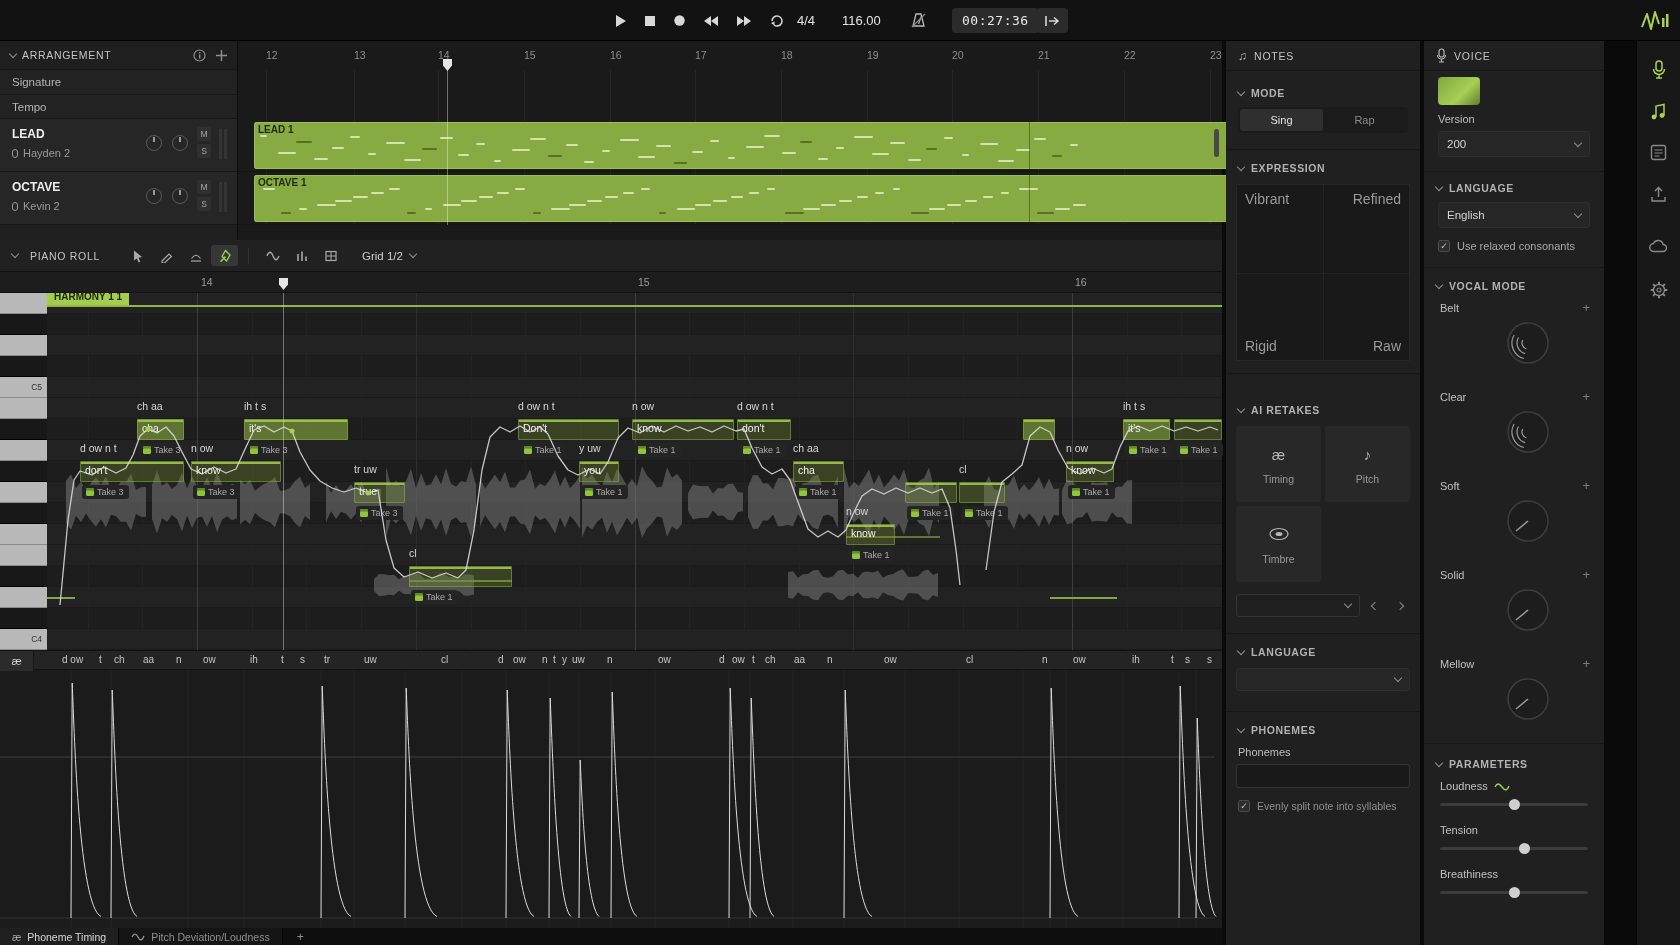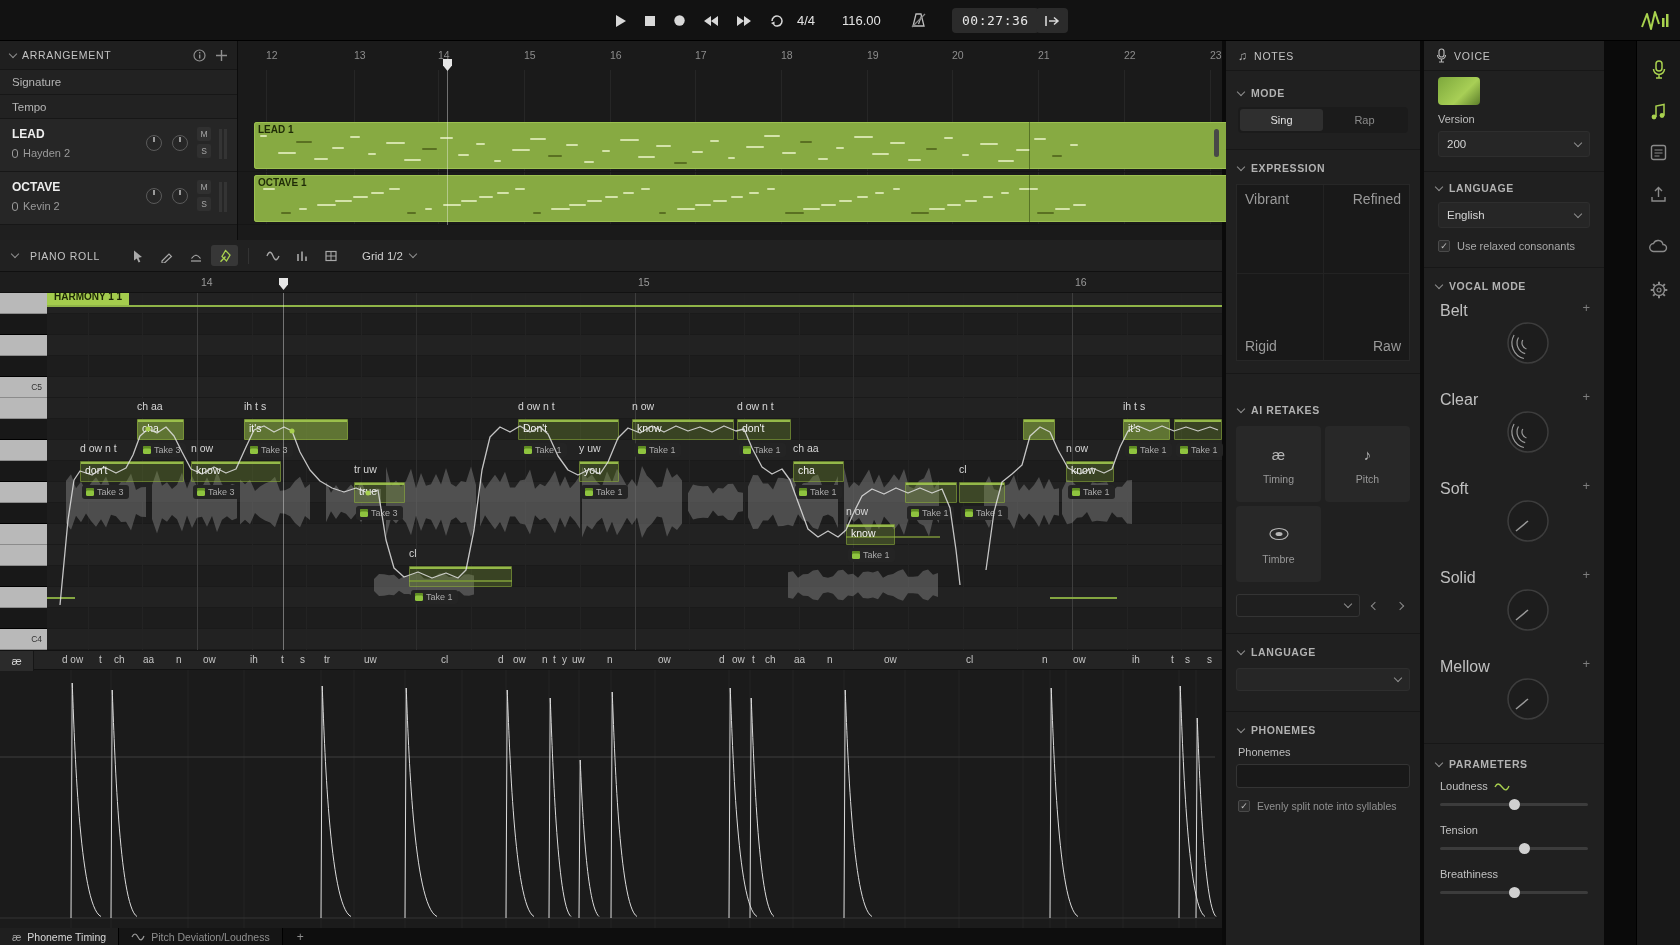--- a/index.html
+++ b/index.html
@@ -112,21 +112,21 @@
 .arrow-btn{width:20px;height:20px;display:flex;align-items:center;justify-content:center;background:none;border:none;cursor:pointer}
 .chev-l{width:6px;height:6px;border-left:1.4px solid #8a8a8a;border-bottom:1.4px solid #8a8a8a;transform:rotate(45deg)}
 .chev-r{width:6px;height:6px;border-right:1.4px solid #8a8a8a;border-top:1.4px solid #8a8a8a;transform:rotate(45deg)}
 .lbl{font-size:11px;color:#bdbdbd;padding:0 12px}
 .txt-input{height:24px;background:#191919;border:1px solid #343434;border-radius:3px;margin:6px 10px 0;width:174px;color:#ddd;padding:0 7px;font-size:11px}
 .chk-row{display:flex;align-items:flex-start;gap:7px;margin:12px 12px 0;cursor:pointer}
 .chk-box{width:12px;height:12px;background:#2e2e2e;border:1px solid #4a4a4a;border-radius:2px;color:#c0c0c0;font-size:9px;line-height:11px;text-align:center;flex:none}
 .chk-lbl{font-size:10.5px;color:#8f8f8f;line-height:13px}
 .avatar{width:42px;height:28px;margin:6px 0 0 14px;border-radius:4px;background:linear-gradient(135deg,#7da83c,#a8cf56 60%,#5c7d2a)}
 .knob-block{position:relative;height:89px}
-.knob-label{position:absolute;left:16px;top:4px;font-size:16px;color:#c0c0c0}
+.knob-label{position:absolute;left:16px;top:4px;font-size:11px;color:#c0c0c0}
 .knob-add{position:absolute;right:14px;top:2px;font-size:13px;color:#7d7d7d;cursor:pointer}
 .slider-block{height:44px;padding-top:2px}
 .slider-label-row{display:flex;align-items:center;padding:0 16px;font-size:11px;color:#c0c0c0;height:16px}
 .slider-track{position:relative;margin:9px 16px 0;height:3px;background:#3c3c3c;border-radius:2px;cursor:pointer}
 .slider-thumb{position:absolute;top:-4px;width:11px;height:11px;border-radius:50%;background:#d0d0d0}
 
 .sb-btn{background:none;border:none;cursor:pointer;display:flex;align-items:center;justify-content:center;width:44px;height:30px}
 </style>
 </head>
 <body>

